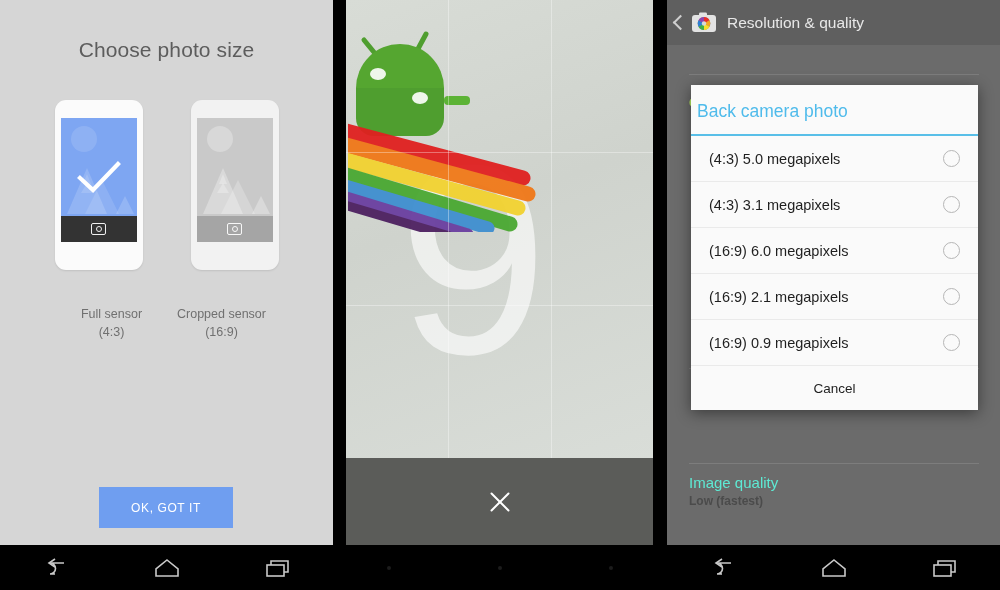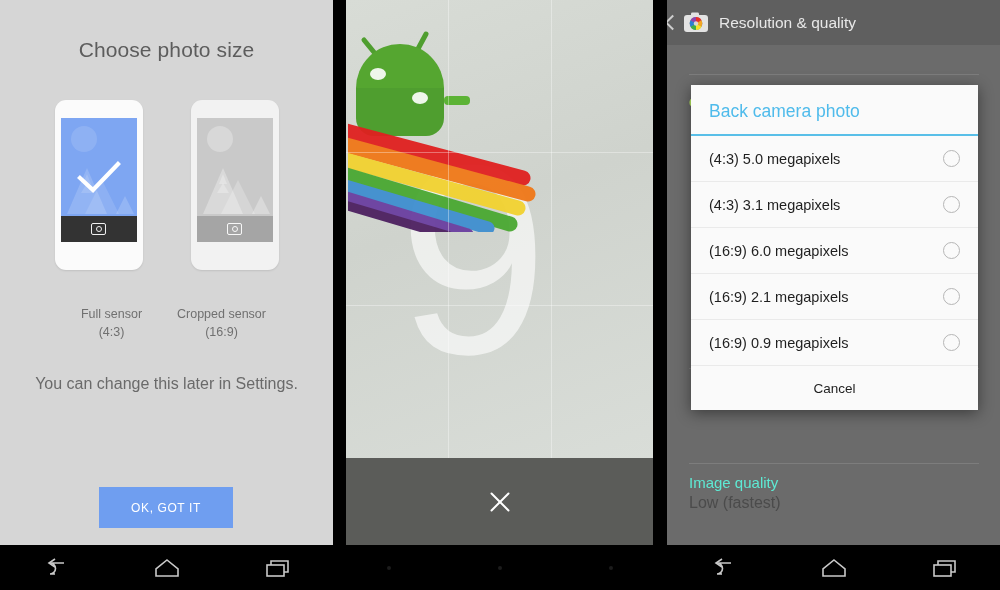--- a/index.html
+++ b/index.html
@@ -261,20 +261,21 @@
     background: #6b6b6b;
     overflow: hidden;
   }
   .p3-actionbar {
     position: absolute;
     left: 0; top: 0;
     width: 333px; height: 45px;
     background: #5f5f5f;
     display: flex;
     align-items: center;
+    padding-left: 8px;
     box-sizing: border-box;
   }
   .back-chevron {
     width: 9px; height: 9px;
     border-left: 2px solid #cfcfcf;
     border-bottom: 2px solid #cfcfcf;
     transform: rotate(45deg);
     margin-right: 5px;
     flex: none;
   }
@@ -312,31 +313,31 @@
     position: absolute;
     left: 22px; top: 463px;
     width: 290px; height: 1px;
     background: #7d7d7d;
   }
   .p3-imgq {
     position: absolute;
     left: 22px; top: 474px;
   }
   .p3-imgq-title { font-size: 15px; color: #5eead4; }
-  .p3-imgq-sub { font-size: 16px; color: #4b4b4b; margin-top: 3px; }
+  .p3-imgq-sub { font-size: 12px; color: #4b4b4b; margin-top: 3px; font-weight: bold; }
 
   .dialog {
     position: absolute;
     left: 24px; top: 85px;
     width: 287px;
     background: #fafafa;
     box-shadow: 0 3px 14px rgba(0,0,0,.45);
   }
   .dialog-title {
-    padding: 16px 18px 12px 18px;
+    padding: 16px 18px 12px 6px;
     font-size: 17.5px;
     color: #4fbbeb;
     border-bottom: 2px solid #59bfe8;
   }
   .opt {
     display: flex;
     align-items: center;
     justify-content: space-between;
     padding: 0 18px;
     height: 45px;
@@ -442,21 +443,20 @@
       <div class="cap">
         <div>Full sensor</div>
         <div>(4:3)</div>
       </div>
       <div class="cap">
         <div>Cropped sensor</div>
         <div>(16:9)</div>
       </div>
     </div>
 
-    <div class="p1-note">You can change this later in Settings.</div>
 
     <button class="p1-btn">OK, GOT IT</button>
 
     <div class="p1-nav">
       <svg class="navbtn" viewBox="0 0 34 24">
         <path d="M25 7 L11 7 A5.5 5.5 0 1 1 11 18 L16 18" fill="none" stroke="#c9c9c9" stroke-width="1.6"></path>
         <polyline points="16,3 10,7 16,11" fill="none" stroke="#c9c9c9" stroke-width="1.6"></polyline>
       </svg>
       <svg class="navbtn" viewBox="0 0 34 24">
         <polygon points="17,4 28,13 28,20 6,20 6,13" fill="none" stroke="#c9c9c9" stroke-width="1.6"></polygon>

